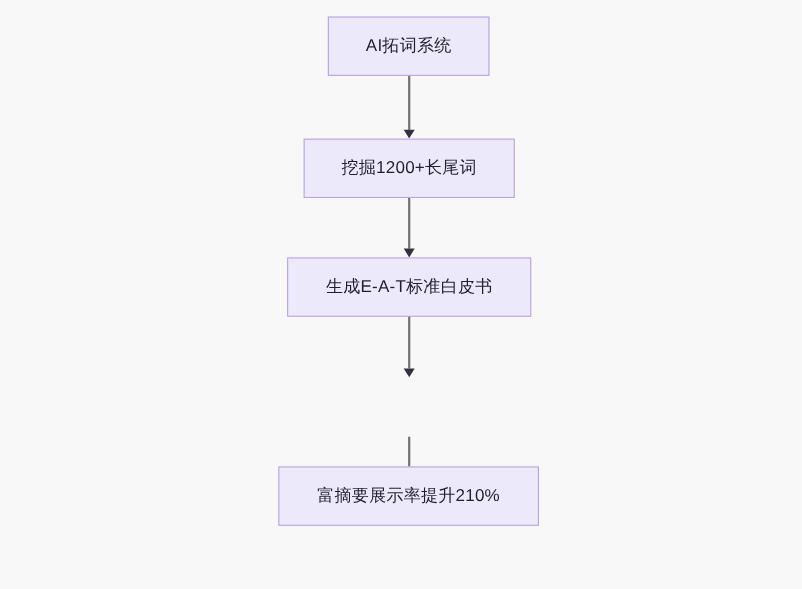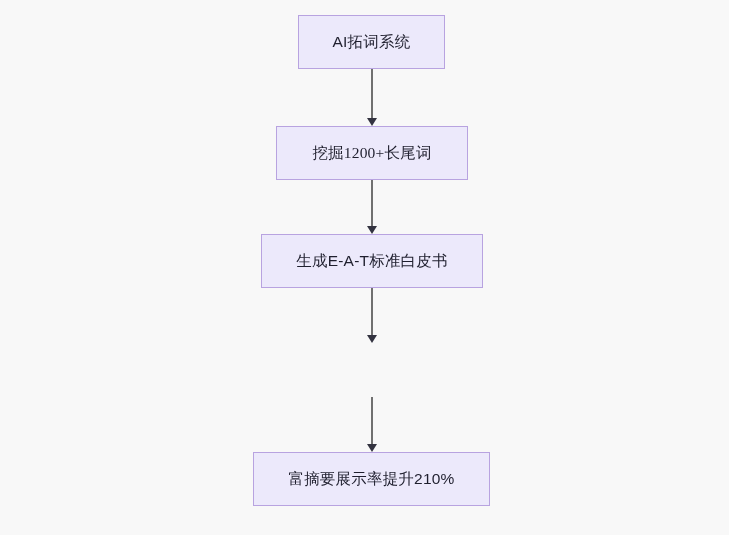--- a/index.html
+++ b/index.html
@@ -52,24 +52,24 @@
     left: 1.5px;
     width: 0;
     height: 0;
     border-left: 5.5px solid transparent;
     border-right: 5.5px solid transparent;
     border-top: 8px solid #333340;
   }
 
   
   #node-1 { left: 298px; top: 15px;  width: 147px; }
-  #node-2 { left: 276px; top: 126px; width: 192px; font-family: Liberation Serif, serif; }
+  #node-2 { left: 276px; top: 126px; width: 192px; }
   #node-3 { left: 261px; top: 234px; width: 222px; }
   #node-4 { left: 264px; top: 343px; width: 214px; }
-  #node-5 { left: 253px; top: 452px; width: 237px; }
+  #node-5 { left: 253px; top: 424px; width: 237px; }
 
   
   #conn-1 { top: 69px;  height: 57px; }
   #conn-1 .line { height: 49px; }
   #conn-1 .head { top: 49px; }
 
   #conn-2 { top: 180px; height: 54px; }
   #conn-2 .line { height: 46px; }
   #conn-2 .head { top: 46px; }
 

